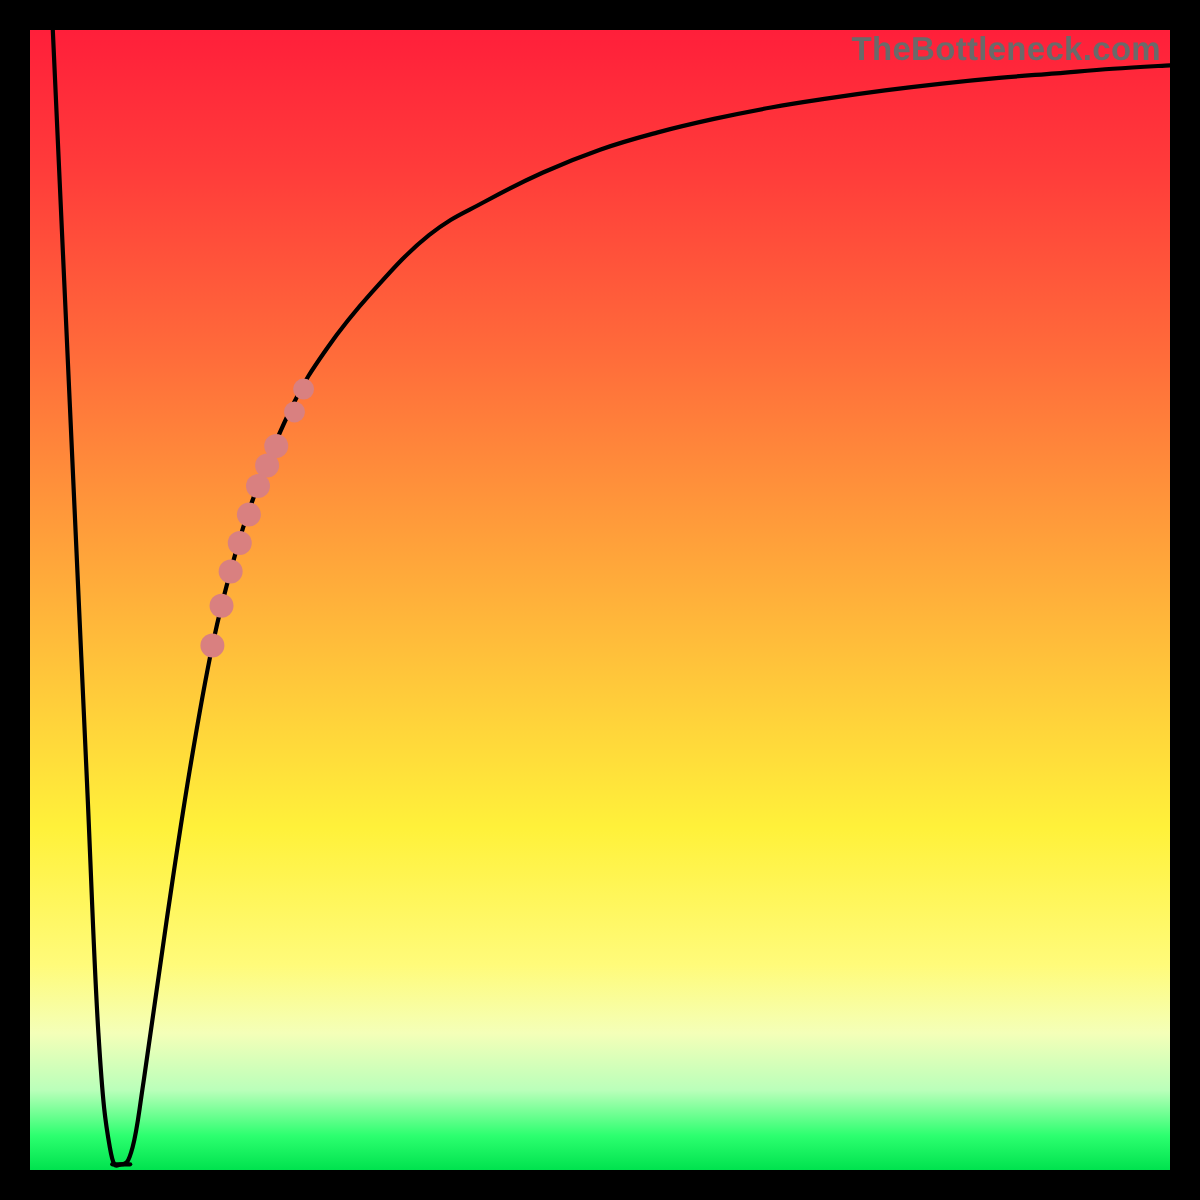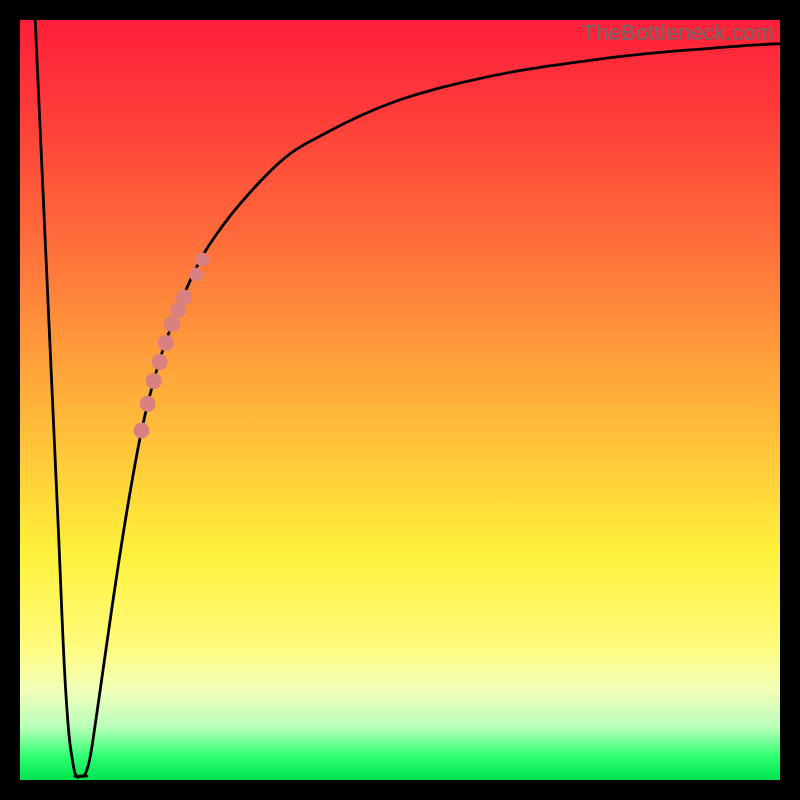--- a/index.html
+++ b/index.html
@@ -39,21 +39,21 @@
       #2cff6f 97%,
       #00e24e 100%
     );
   }
   .watermark {
     position: absolute;
     top: 0px;
     right: 6px;
     color: #6a6a6a;
     font-size: 22px;
-    font-weight: 400;
+    font-weight: 700;
     letter-spacing: 0.2px;
     user-select: none;
   }
   svg.curve {
     position: absolute;
     left: 0;
     top: 0;
     width: 760px;
     height: 760px;
     overflow: visible;

